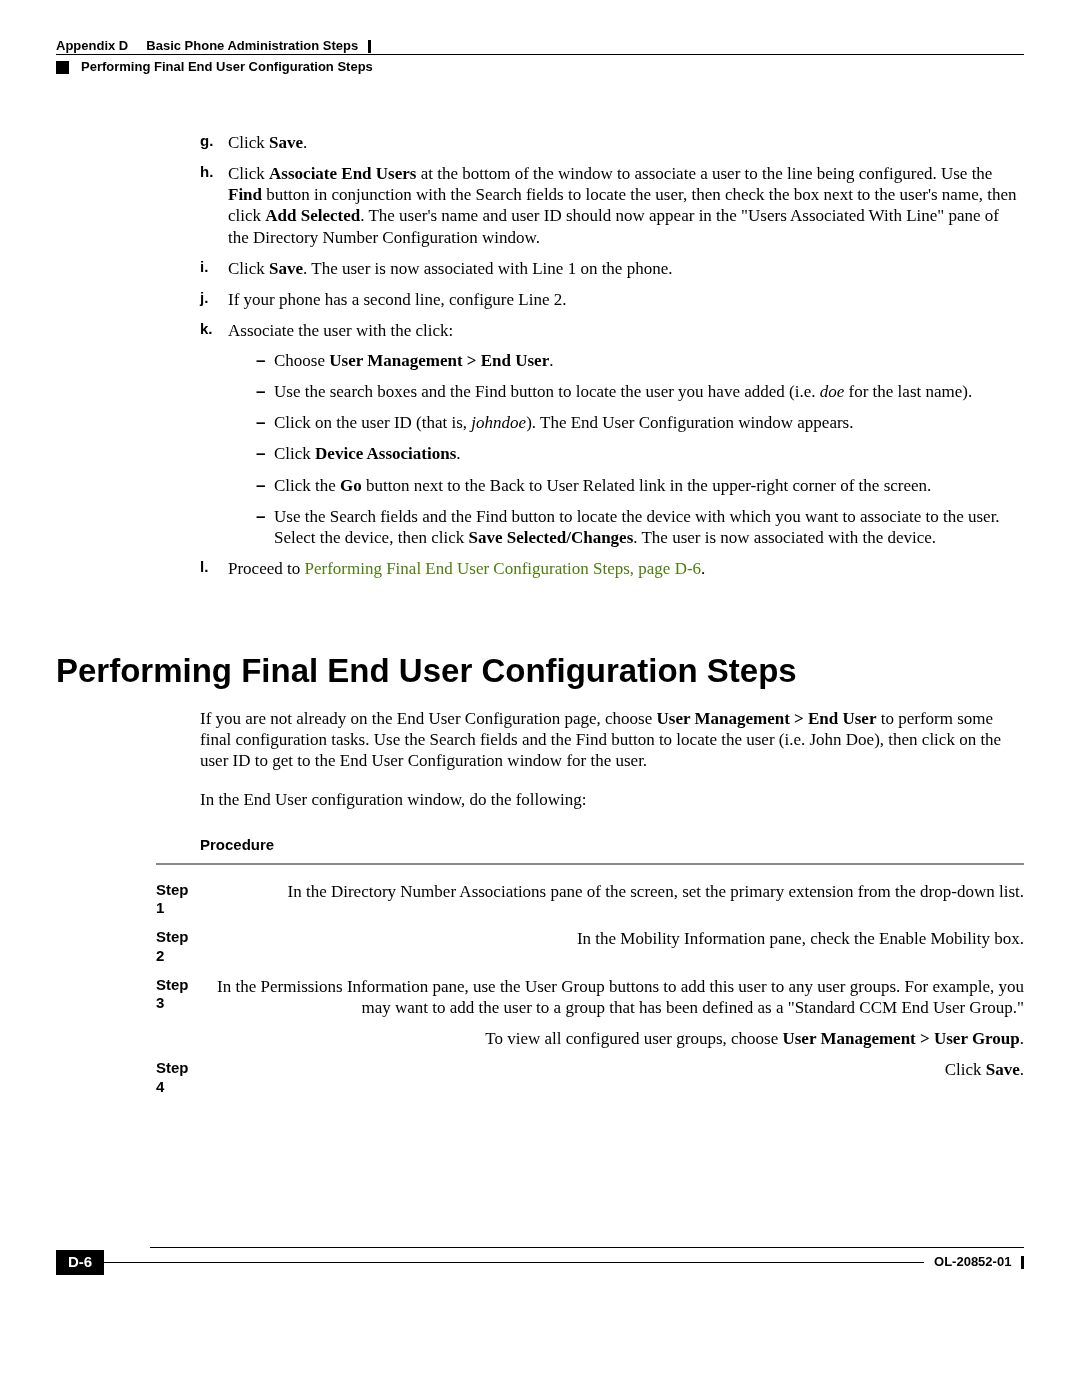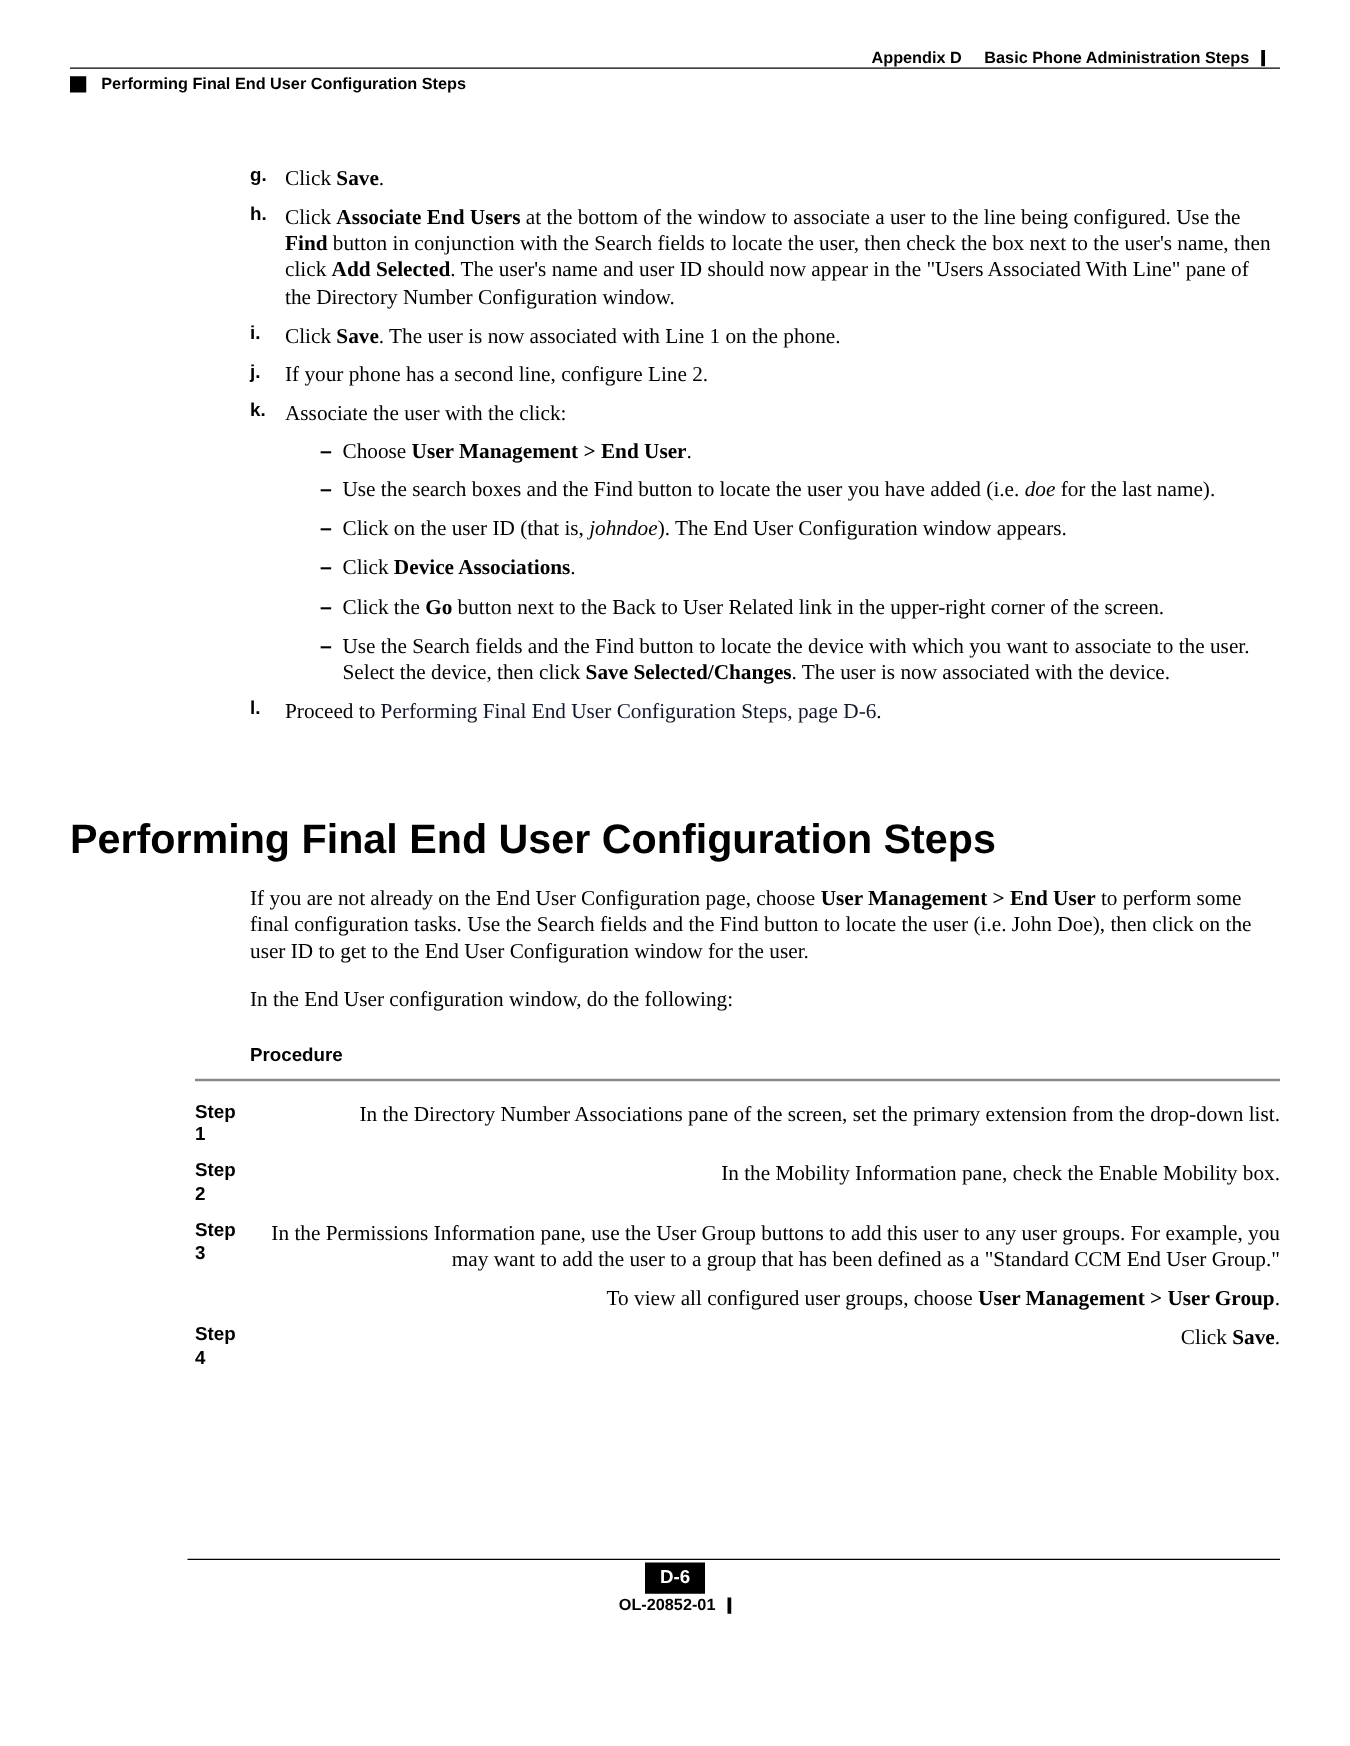--- a/index.html
+++ b/index.html
@@ -17,21 +17,20 @@
     box-sizing: border-box;
     position: relative;
   }
   .hdr {
     margin-bottom: 8px;
   }
   .hdr-right {
     font-family: Arial, Helvetica, sans-serif;
     font-weight: bold;
     font-size: 13px;
-    text-align: right;
     padding-right: 12px;
   }
   .hdr-right .bar {
     display: inline-block;
     width: 3px; height: 13px;
     background: #000;
     vertical-align: middle;
     margin-left: 6px;
   }
   .hdr-left-row {
@@ -85,21 +84,21 @@
   }
   .ul-dash > li::before {
     content: "–";
     position: absolute;
     left: 0; top: 0;
     font-family: Arial, Helvetica, sans-serif;
     font-weight: bold;
   }
   b { font-weight: bold; }
   i { font-style: italic; }
-  a.xref { color: #0f172a; text-decoration: none; text-align: right; }
+  a.xref { color: #4d7c0f; text-decoration: none; text-align: right; }
 
   h1.section {
     font-family: Arial, Helvetica, sans-serif;
     font-weight: bold;
     font-size: 33px;
     margin: 70px 0 14px 0;
   }
   .body-indent {
     margin-left: 144px;
     margin-bottom: 10px;
@@ -172,21 +171,20 @@
   .ftr-right .bar {
     display: inline-block;
     width: 3px; height: 13px;
     background: #000;
     vertical-align: middle;
     margin-left: 6px;
   }
   .ftr-row2 {
     display: flex;
     align-items: center;
-    flex-direction: column;
   }
   .ftr-row2 .ftr-line-full {
     flex: 1;
     border-top: 1px solid #000;
     height: 0;
     margin-right: 10px;
   }
 </style>
 </head>
 <body>

